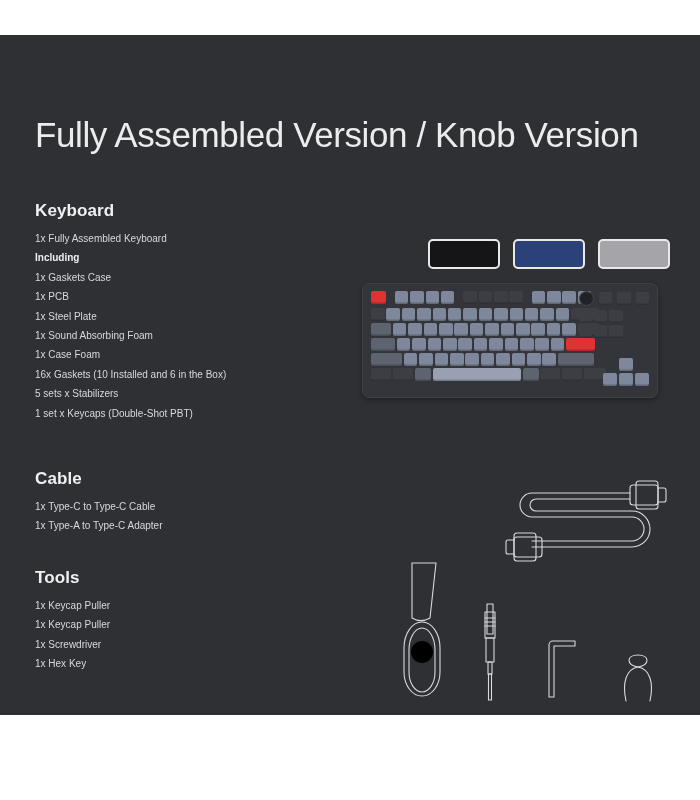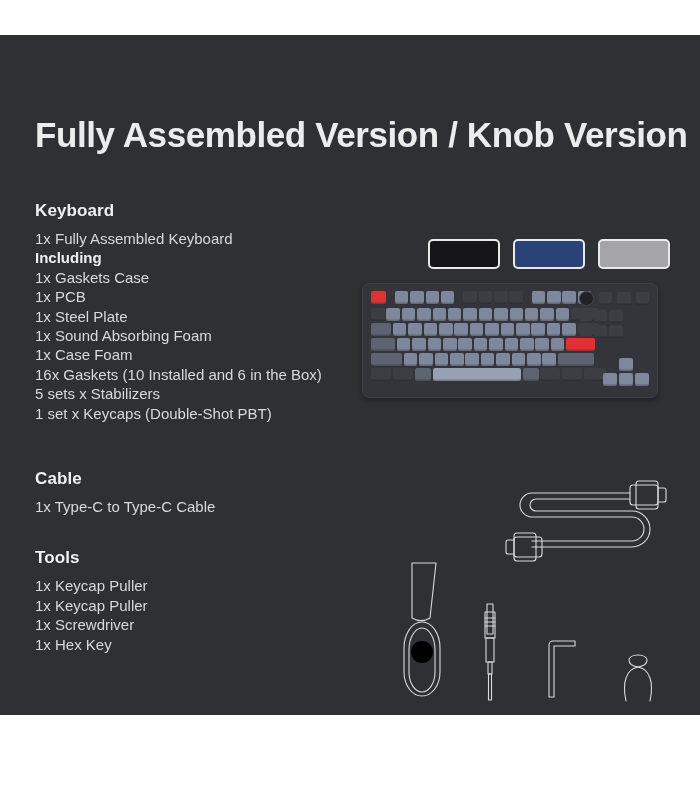--- a/index.html
+++ b/index.html
@@ -11,31 +11,31 @@
   }
   #panel{
     position:absolute;left:0;top:35px;
     width:700px;height:680px;
     background:#2e3034;
     color:#e8e8ea;
     overflow:hidden;
   }
   #page-title{
     position:absolute;left:35px;top:80px;
-    font-size:35px;font-weight:bold;
+    font-size:35px;font-weight:normal;
     letter-spacing:-0.4px;
     color:#ececed;
     white-space:nowrap;
   }
   .section-head{
     font-size:17px;font-weight:bold;color:#f0f0f1;
     margin:0 0 8px 0;letter-spacing:0.1px;
   }
   .li{
-    font-size:15px;color:#d8d9db;
+    font-size:10px;color:#d8d9db;
     line-height:19.4px;white-space:nowrap;
   }
   .li.bold{font-weight:bold;color:#eeeef0;}
   #col-left{
     position:absolute;left:35px;top:166px;width:330px;
   }
   #cable-block{margin-top:46px;}
   #tools-block{margin-top:32px;}
 
   
@@ -116,20 +116,21 @@
       <div class="li">1x Sound Absorbing Foam</div>
       <div class="li">1x Case Foam</div>
       <div class="li">16x Gaskets (10 Installed and 6 in the Box)</div>
       <div class="li">5 sets x Stabilizers</div>
       <div class="li">1 set x Keycaps (Double-Shot PBT)</div>
     </div>
 
     <div id="cable-block">
       <div class="section-head">Cable</div>
       <div class="li">1x Type-C to Type-C Cable</div>
+      <div class="li">1x Type-A to Type-C Adapter</div>
     </div>
 
     <div id="tools-block">
       <div class="section-head">Tools</div>
       <div class="li">1x Keycap Puller</div>
       <div class="li">1x Keycap Puller</div>
       <div class="li">1x Screwdriver</div>
       <div class="li">1x Hex Key</div>
     </div>
 

